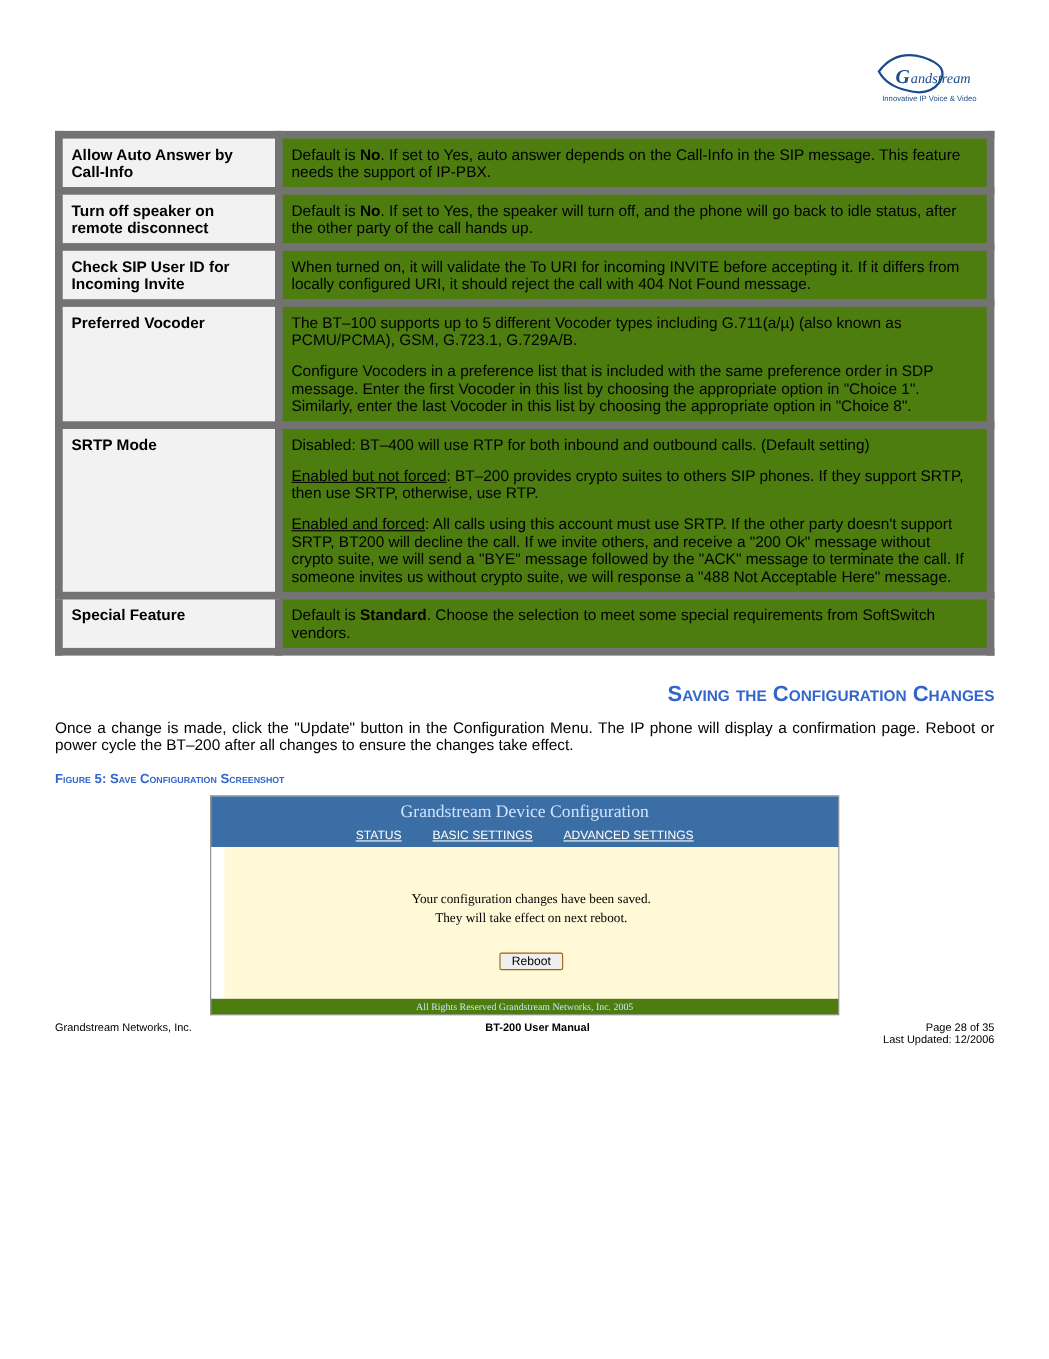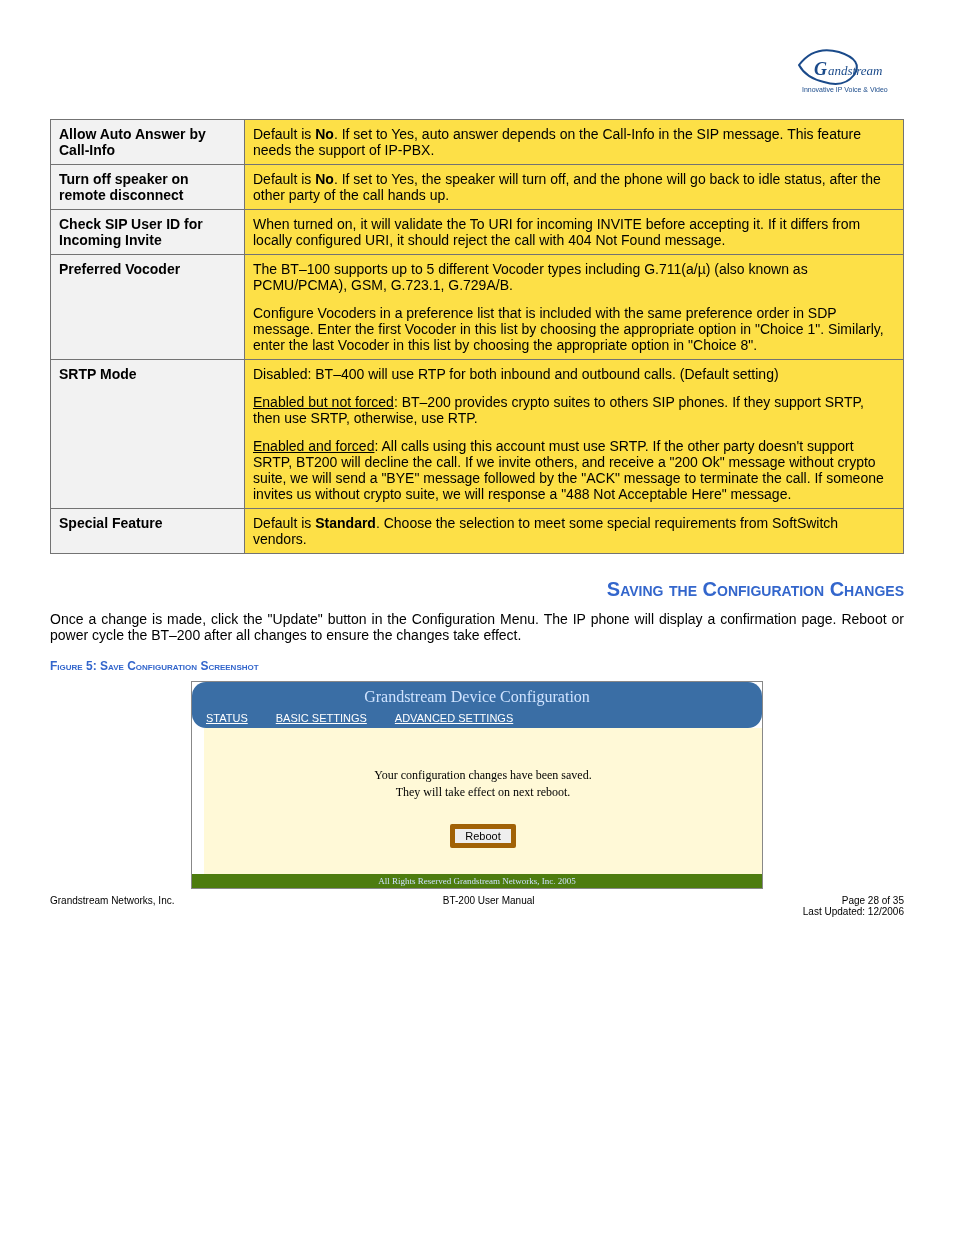--- a/index.html
+++ b/index.html
@@ -19,29 +19,29 @@
     display: inline-block;
   }
   table.config {
     width: 100%;
     border-collapse: collapse;
     margin-bottom: 20px;
   }
   table.config td {
     padding: 6px 10px 6px 8px;
     vertical-align: top;
-    border: 1px solid #737373;
+    border: 7px solid #737373;
   }
   table.config td.label {
     width: 175px;
     font-weight: bold;
     background: #f2f2f2;
   }
   table.config td.desc {
-    background: #fde047;
+    background: #4d7c0f;
   }
   .bold { font-weight: bold; }
   .underline { text-decoration: underline; }
   .para { margin: 0 0 12px 0; }
   .para:last-child { margin-bottom: 0; }
   h2.section {
     font-variant: small-caps;
     color: #3366cc;
     font-size: 20px;
     font-weight: bold;
@@ -61,30 +61,29 @@
   }
   .screenshot {
     width: 570px;
     margin: 0 auto;
     border: 1px solid #888;
   }
   .ss-header {
     background: #3a6ea5;
     text-align: center;
     padding: 6px 0 4px 0;
-    border-radius: 14px;
   }
   .ss-title {
     color: #cfe3ff;
     font-family: "Times New Roman", serif;
     font-size: 16px;
     margin-bottom: 6px;
   }
   .ss-tabs {
-    text-align: left;
+    text-align: center;
     font-size: 11px;
   }
   .ss-tabs span {
     color: #fff;
     text-decoration: underline;
     margin: 0 14px;
     cursor: pointer;
   }
   .ss-body {
     background: #fff9d7;
@@ -95,39 +94,39 @@
     margin-left: 12px;
   }
   .ss-body p { margin: 0 0 2px 0; }
   .ss-button {
     margin-top: 22px;
     display: inline-block;
     font-family: Arial, sans-serif;
     font-size: 11px;
     padding: 1px 10px;
     background: #efefef;
-    border: 5px solid #a16207;
+    border: 1px solid #a16207;
     border-radius: 2px;
     cursor: pointer;
   }
   .ss-footer {
     background: #4d7c0f;
     color: #cfe3ff;
     font-size: 9px;
     text-align: center;
     padding: 2px 0;
     font-family: "Times New Roman", serif;
   }
   .page-footer {
     margin-top: 6px;
     display: flex;
     justify-content: space-between;
     font-size: 10px;
   }
-  .page-footer .center { font-weight: normal; }
+  .page-footer .center { font-weight: bold; }
   .page-footer .right { text-align: right; }
 </style>
 </head>
 <body>
 
 <div class="logo">
   <svg width="110" height="56" viewBox="0 0 110 56">
     <path d="M5 25 Q 20 5 45 12 Q 70 20 60 35 Q 50 48 30 42 Q 12 38 5 25 Z" fill="none" stroke="#1a4a8a" stroke-width="2"></path>
     <text x="20" y="35" font-family="serif" font-style="italic" font-weight="bold" font-size="18" fill="#1a4a8a">G</text>
     <text x="34" y="35" font-family="serif" font-style="italic" font-size="13" fill="#1a4a8a">andstream</text>

